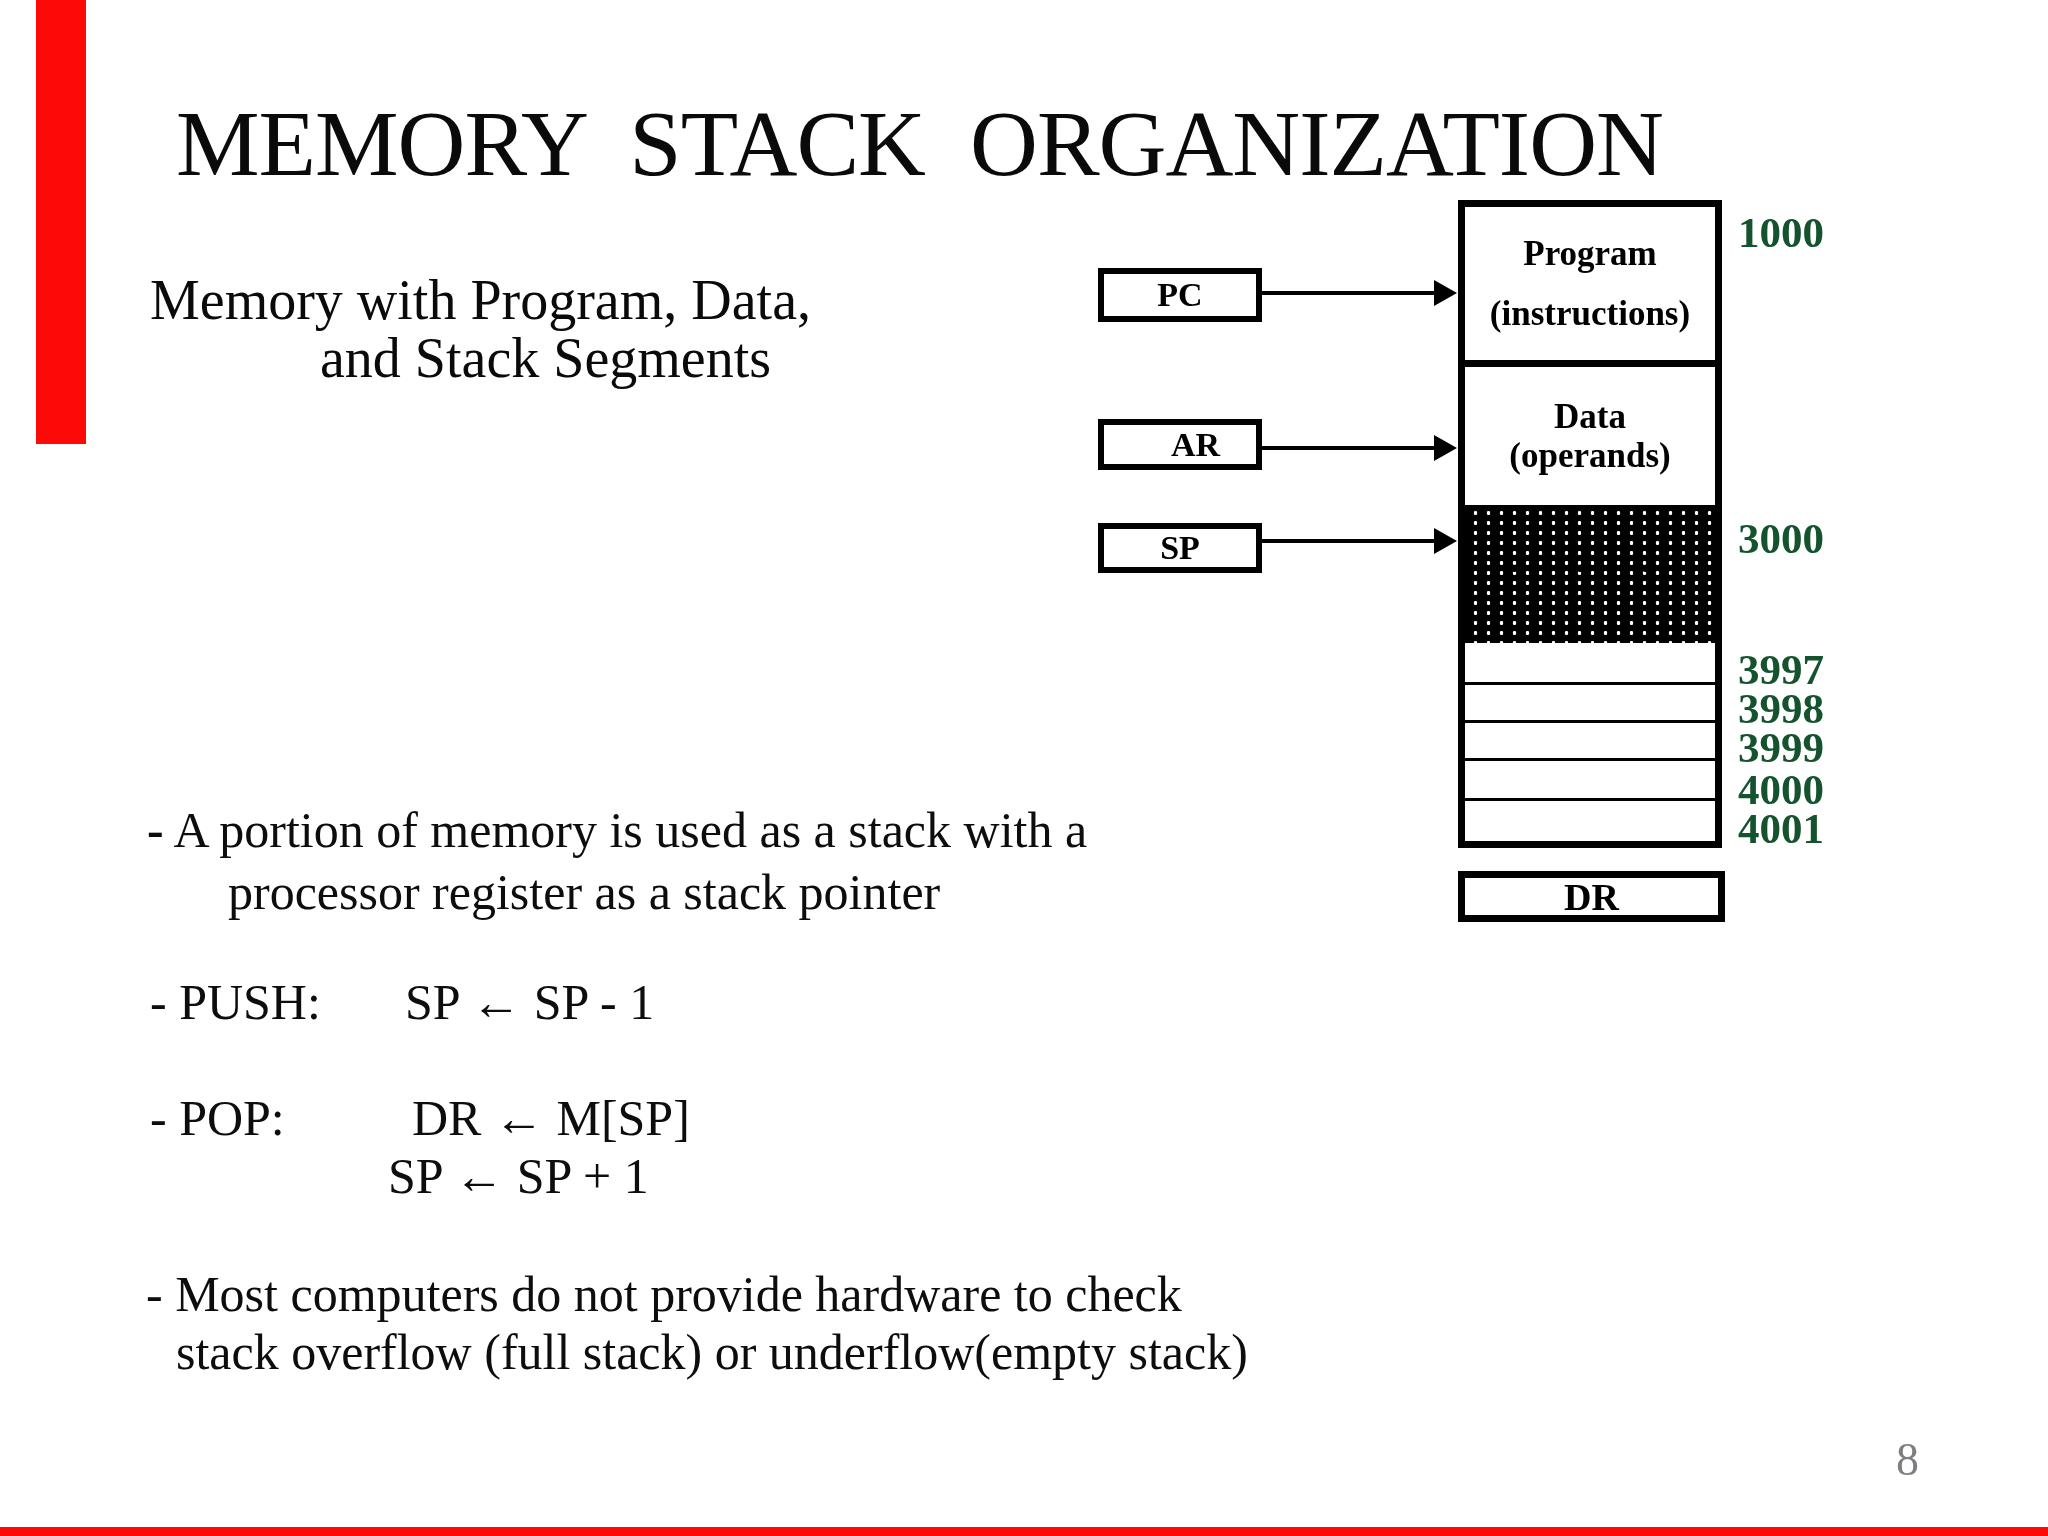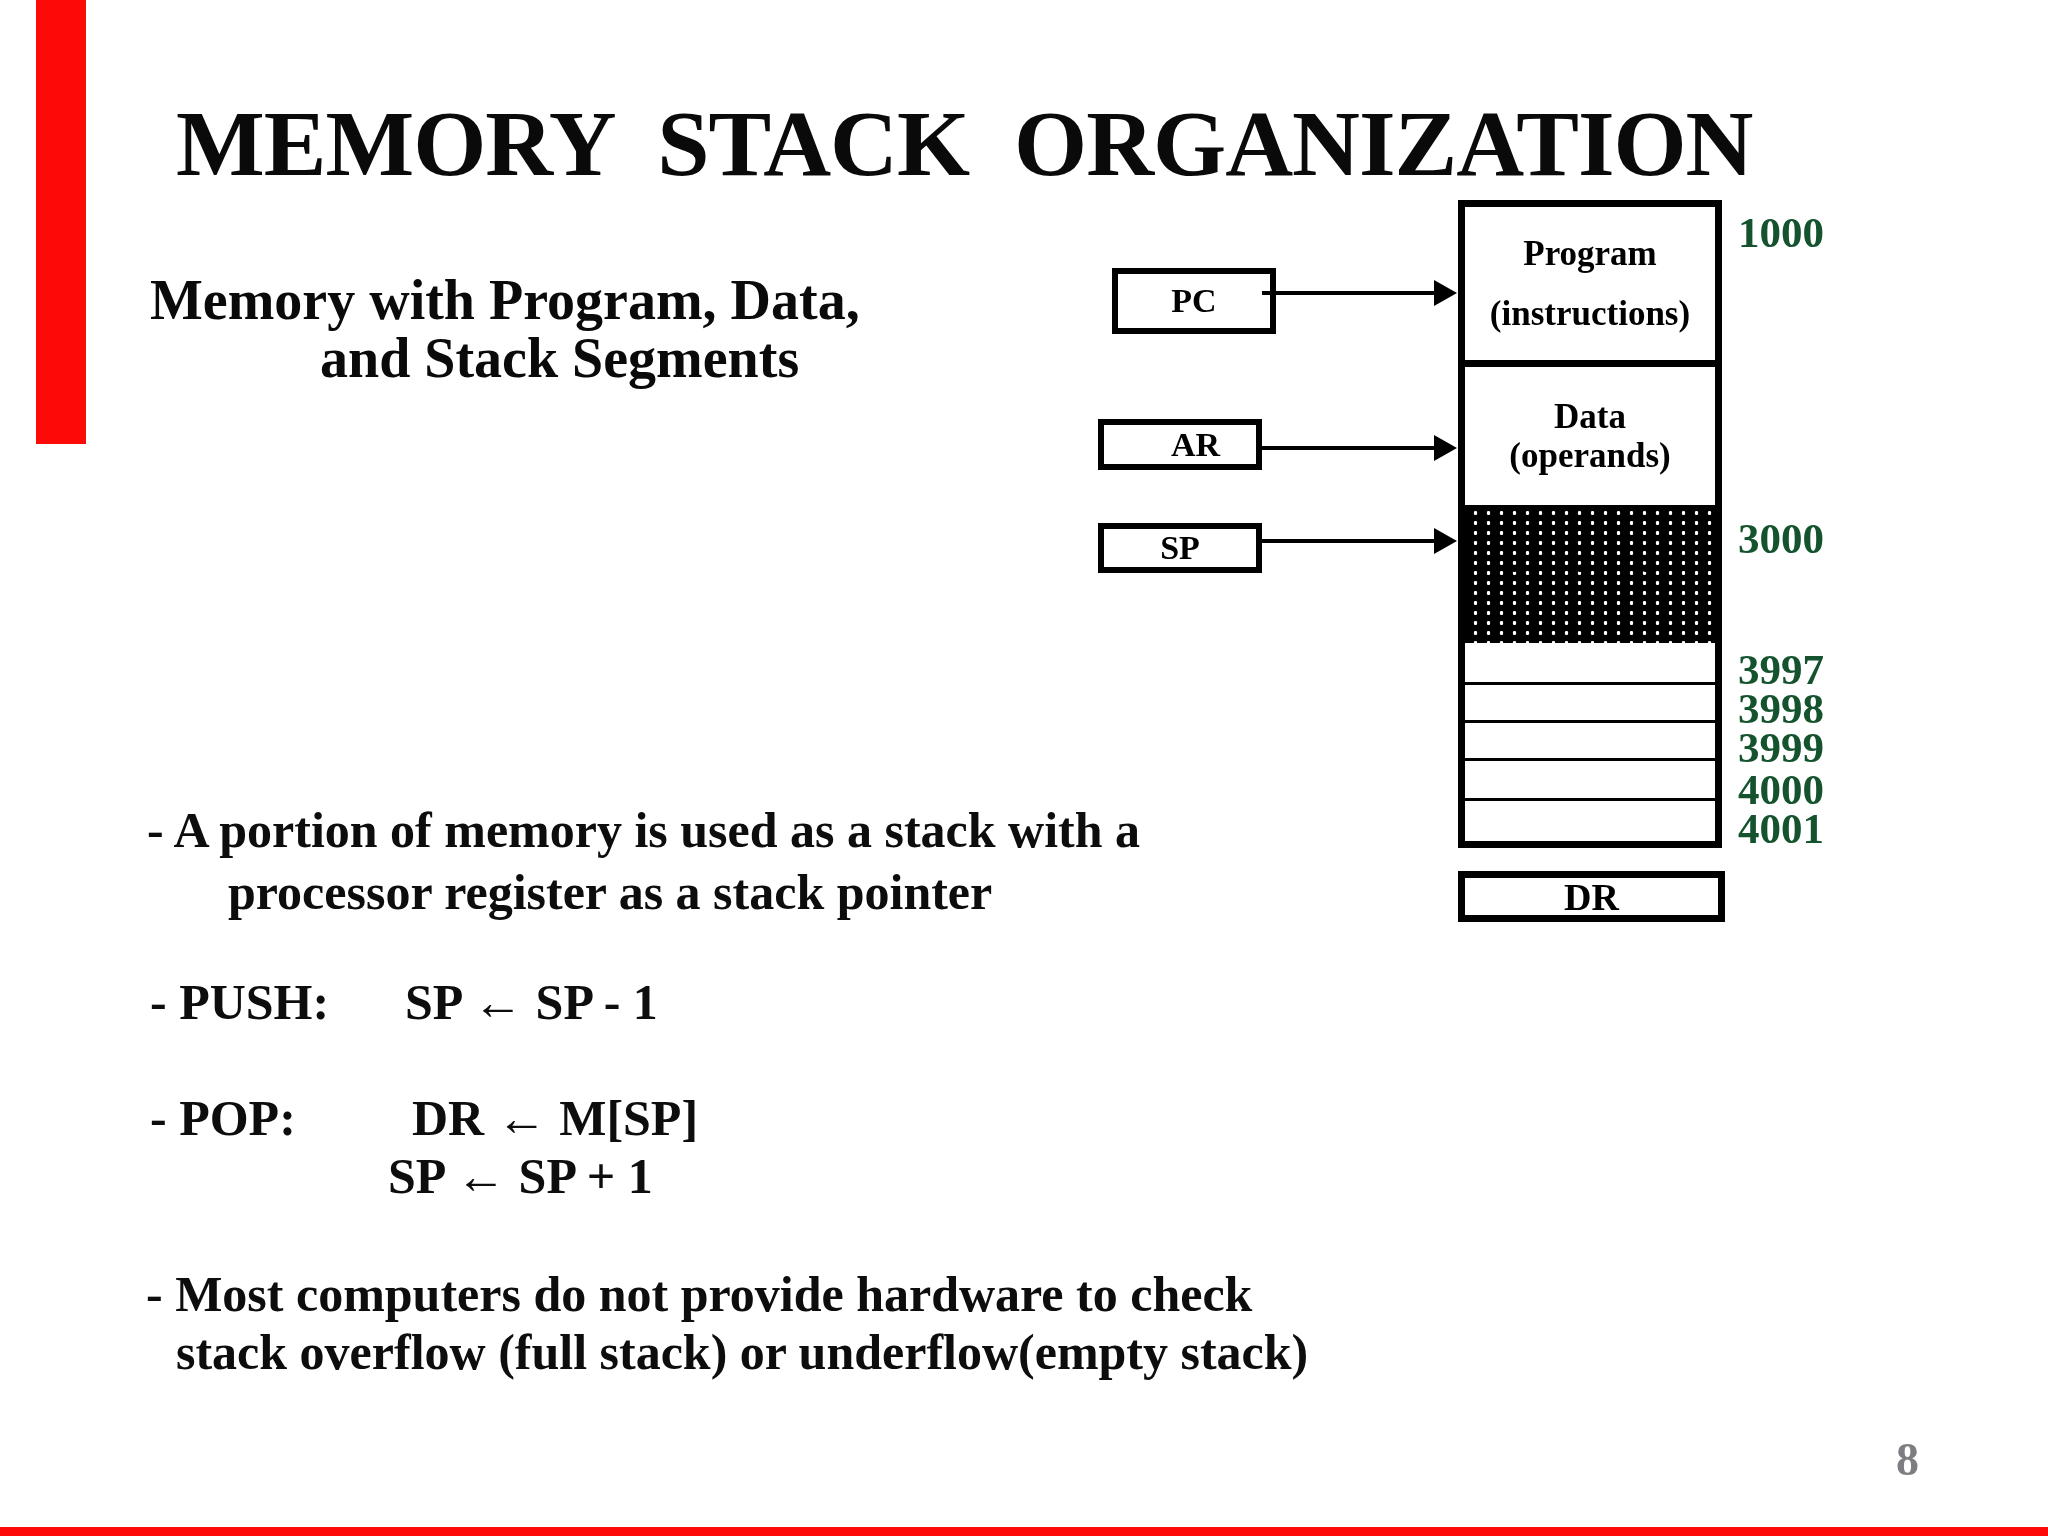--- a/index.html
+++ b/index.html
@@ -1,39 +1,39 @@
 <!DOCTYPE html>
 <html><head>
 <meta charset="utf-8">
 <style>
   html,body{margin:0;padding:0;background:#ffffff;}
   #slide{
     position:relative;width:2048px;height:1536px;background:#ffffff;overflow:hidden;
     font-family:"Liberation Serif","DejaVu Serif",serif;color:#000;
   }
-  .abs{position:absolute;font-weight:bold;}
+  .abs{position:absolute;}
   
   .red-accent{position:absolute;background:#fb0a08;}
   #red-bar-left{left:36px;top:0;width:50px;height:444px;}
   #red-line-bottom{left:0;top:1527px;width:2048px;height:9px;}
   
   #title{left:176px;top:96px;font-size:94px;line-height:1;letter-spacing:-1px;white-space:pre;color:#0a0a0a;}
   .subtitle{font-size:56px;line-height:1.1;color:#0a0a0a;white-space:pre;}
   #subtitle-1{left:150px;top:270px;}
   #subtitle-2{left:320px;top:328px;}
   
   .bodytext{font-size:50px;line-height:1.15;color:#0d0d0d;white-space:pre;}
   .bold-first::first-letter{font-weight:bold;}
   
   .reg-box{
     position:absolute;left:1098px;width:164px;border:6px solid #000;box-sizing:border-box;
     display:flex;align-items:center;justify-content:center;background:#fff;
   }
   .reg-label{font-weight:bold;font-size:34px;line-height:1;}
-  #reg-pc{top:268px;height:66px;margin-left:14px;}
+  #reg-pc{top:268px;height:54px;}
   #reg-ar{top:419px;height:51px;padding-left:31px;}
   #reg-sp{top:523px;height:50px;}
   
   .arrow{position:absolute;left:1262px;width:172px;height:4px;background:#000;}
   .arrow::after{
     content:"";position:absolute;right:-23px;top:-11px;width:0;height:0;
     border-left:23px solid #000;border-top:13px solid transparent;border-bottom:13px solid transparent;
   }
   #arrow-pc{top:291px;}
   #arrow-ar{top:446px;}

